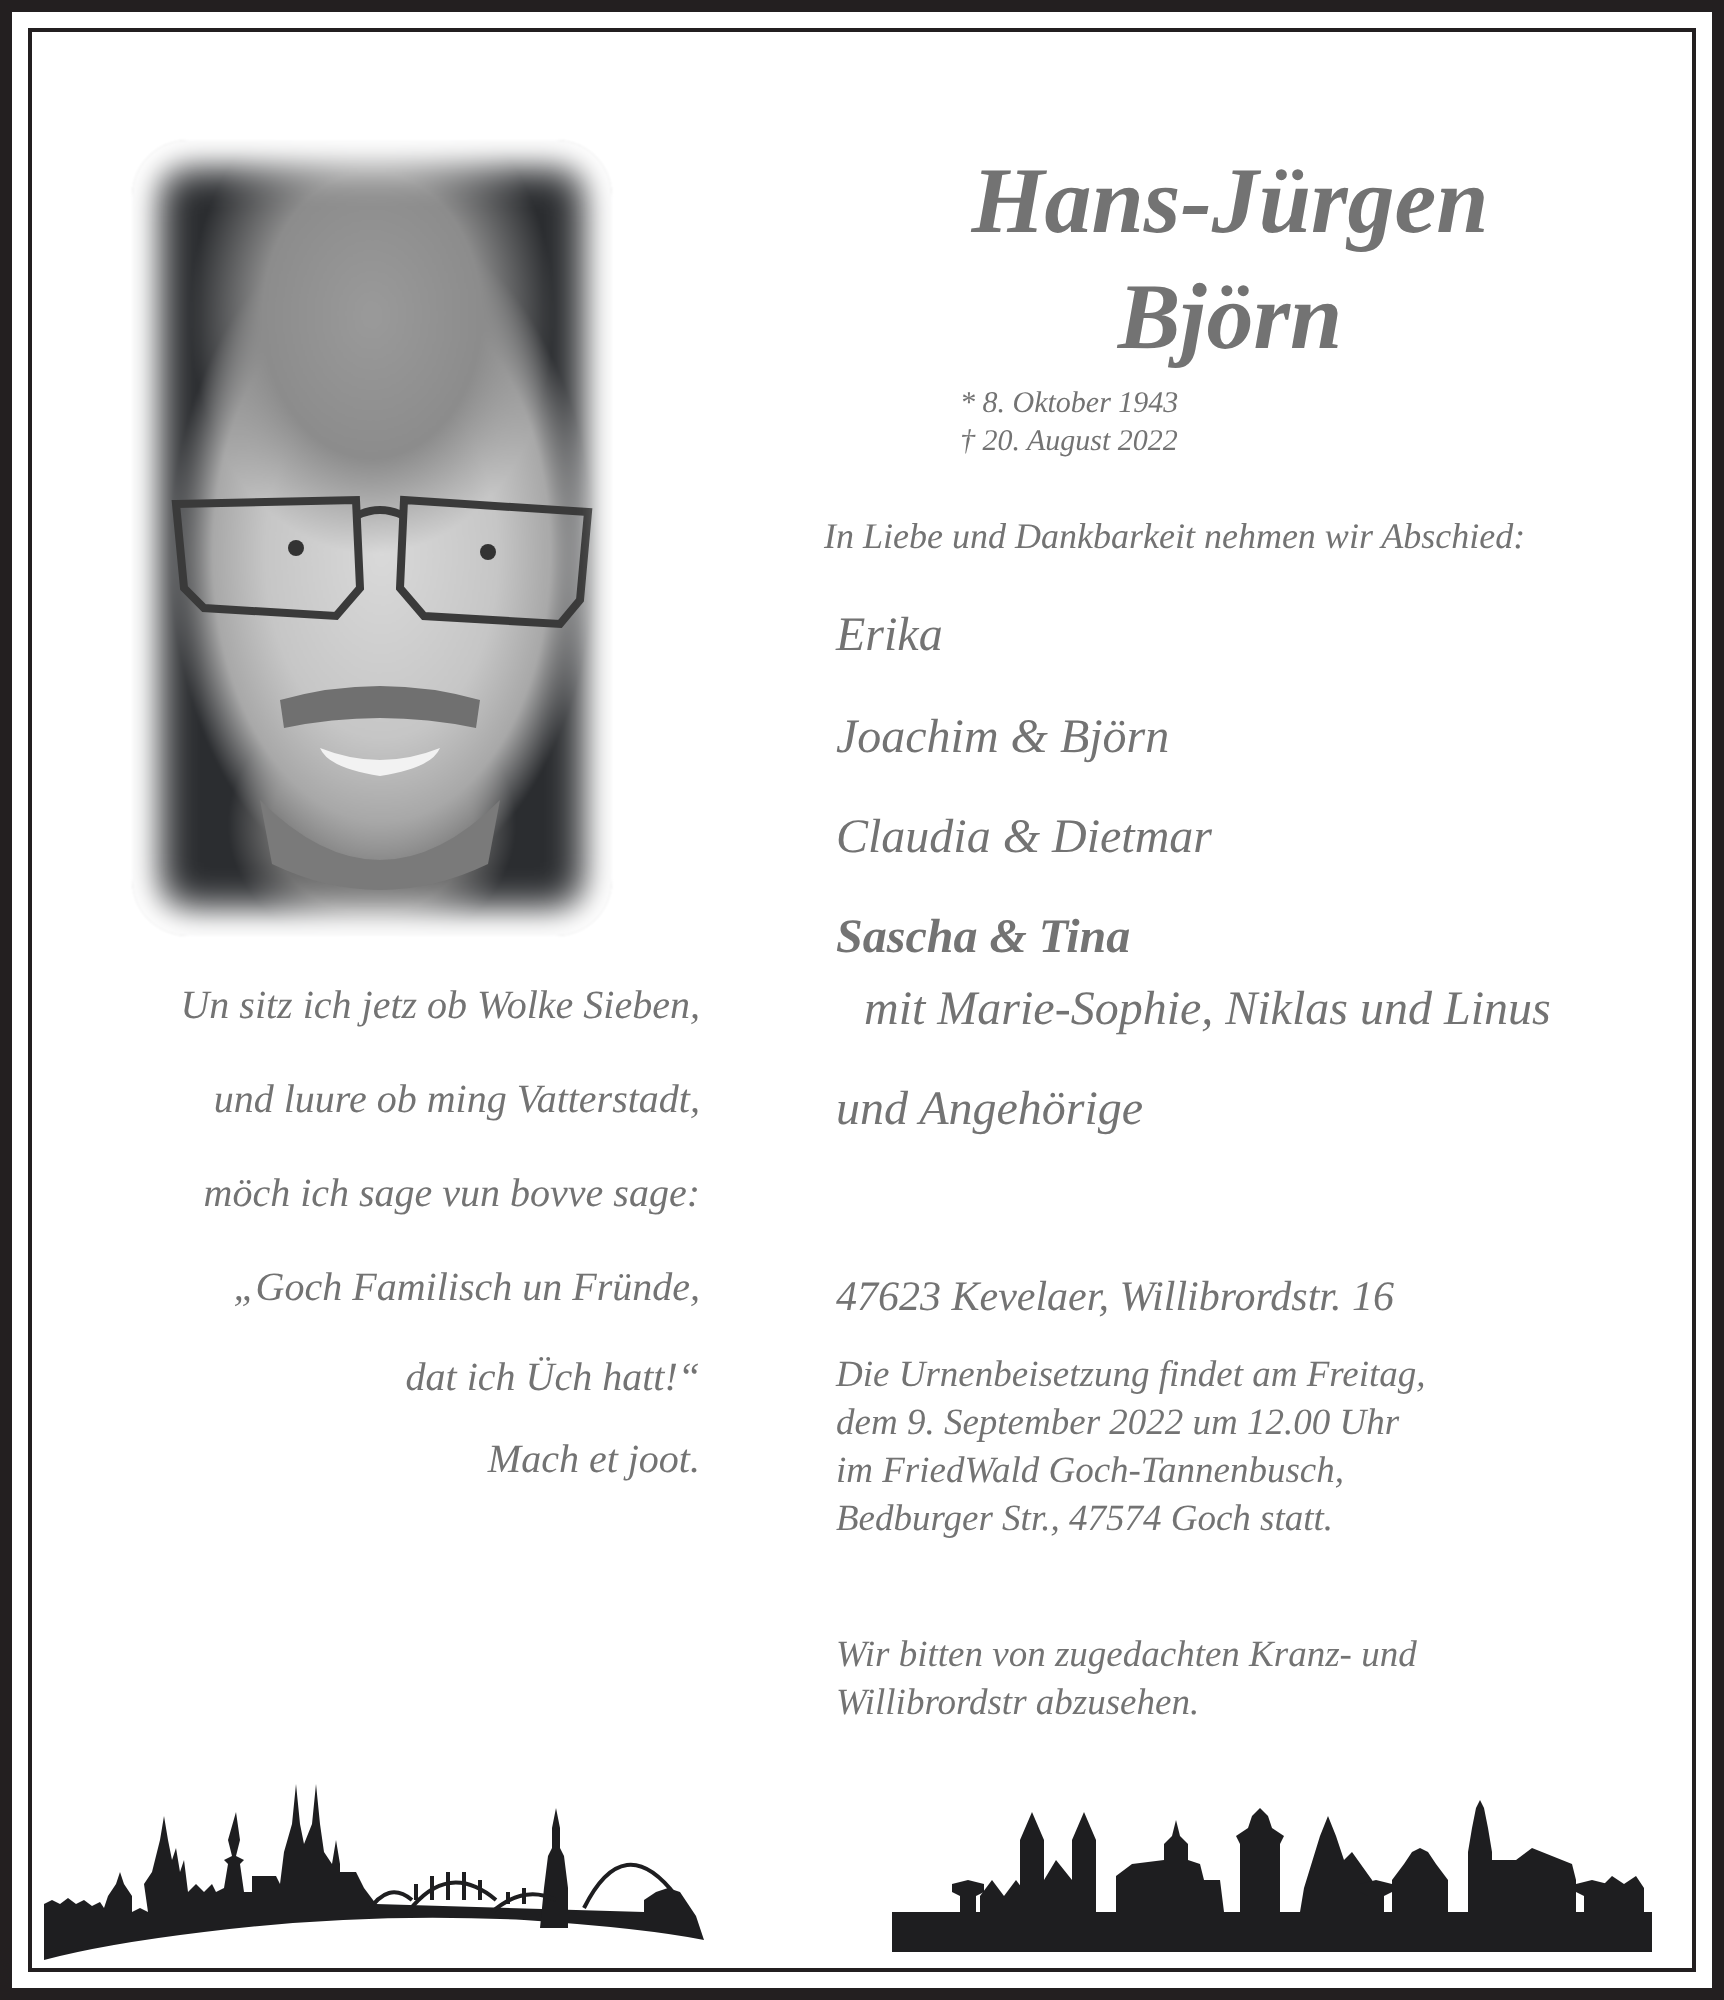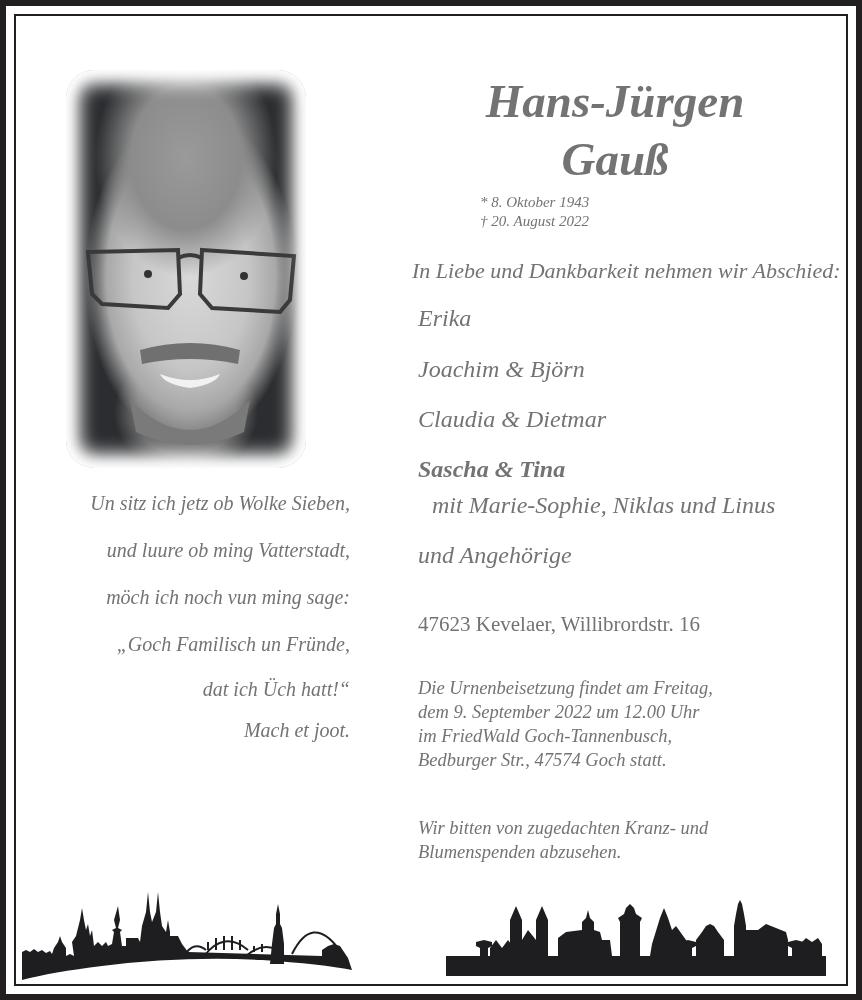--- a/index.html
+++ b/index.html
@@ -37,24 +37,24 @@
   
   .name {
     position: absolute; left: 400px; width: 430px; text-align: center;
     font-weight: bold; font-style: italic; font-size: 47px; line-height: 1;
   }
   .dates {
     position: absolute; left: 480px; width: 290px; 
     font-weight: normal; font-style: italic; font-size: 15px; line-height: 18px;
   }
 
-  .intro { position: absolute; left: 412px; top: 258px; font-style: italic; font-size: 22px; white-space: nowrap; }
+  .intro { position: absolute; left: 412px; top: 258px; font-style: italic; font-size: 18px; white-space: nowrap; }
   .fam { position: absolute; left: 418px; font-style: italic; font-size: 24px; white-space: nowrap; }
   .fam.sub { left: 432px; }
-  .addr { position: absolute; left: 418px; top: 612px; font-size: 21px; white-space: nowrap; }
+  .addr { position: absolute; left: 418px; top: 636px; font-style: italic; font-size: 21px; white-space: nowrap; }
   .para { position: absolute; left: 418px; font-style: italic; font-size: 18.5px; line-height: 24px; white-space: nowrap; }
 
   .poem { position: absolute; left: 20px; width: 330px; text-align: right; font-style: italic; font-size: 20px; white-space: nowrap; }
 
   .skyline { position: absolute; }
 </style>
 </head>
 <body>
 
 <div class="frame-outer">
@@ -70,46 +70,46 @@
   <circle cx="160" cy="32" r="4" fill="#333"></circle>
 </svg>
 <svg class="skyline" style="left:120px;top:340px;width:140px;height:110px;" viewBox="0 0 140 110">
   <path d="M20 10 Q70 -4 120 10 L118 24 Q70 14 22 24 Z" fill="#707070"></path>
   <path d="M40 34 Q70 46 100 34 Q96 44 70 48 Q44 44 40 34 Z" fill="#f2f2f2"></path>
   <path d="M10 60 Q70 120 130 60 L124 92 Q70 118 16 92 Z" fill="#7a7a7a"></path>
 </svg>
 <div class="photo-fade"></div>
 
 <div class="name serif" style="top:78px;">Hans-Jürgen</div>
-<div class="name serif" style="top:136px;">Gauß</div>
+<div class="name serif" style="top:136px;">Björn</div>
 <div class="dates serif" style="top:193px;">* 8. Oktober 1943</div>
 <div class="dates serif" style="top:212px;">†  20. August 2022</div>
 
 <div class="intro serif">In Liebe und Dankbarkeit nehmen wir Abschied:</div>
 
 <div class="fam serif" style="top:305px;">Erika</div>
 <div class="fam serif" style="top:356px;">Joachim &amp; Björn</div>
 <div class="fam serif" style="top:406px;">Claudia &amp; Dietmar</div>
 <div class="fam serif" style="top:456px;font-weight:bold;">Sascha &amp; Tina</div>
 <div class="fam sub serif" style="top:492px;">mit Marie-Sophie, Niklas und Linus</div>
 <div class="fam serif" style="top:542px;">und Angehörige</div>
 
 <div class="addr serif">47623 Kevelaer, Willibrordstr. 16</div>
 
 <div class="para serif" style="top:676px;">Die Urnenbeisetzung findet am Freitag,</div>
 <div class="para serif" style="top:700px;">dem 9. September 2022 um 12.00 Uhr</div>
 <div class="para serif" style="top:724px;">im FriedWald Goch-Tannenbusch,</div>
 <div class="para serif" style="top:748px;text-align:center;">Bedburger Str., 47574 Goch statt.</div>
 
 <div class="para serif" style="top:816px;">Wir bitten von zugedachten Kranz- und</div>
-<div class="para serif" style="top:840px;">Blumenspenden abzusehen.</div>
+<div class="para serif" style="top:840px;">Willibrordstr abzusehen.</div>
 
 <div class="poem serif" style="top:492px;">Un sitz ich jetz ob Wolke Sieben,</div>
 <div class="poem serif" style="top:539px;">und luure ob ming Vatterstadt,</div>
-<div class="poem serif" style="top:586px;">möch ich noch vun ming sage:</div>
+<div class="poem serif" style="top:586px;">möch ich sage vun bovve sage:</div>
 <div class="poem serif" style="top:633px;">„Goch Familisch un Fründe,</div>
 <div class="poem serif" style="top:678px;">dat ich Üch hatt!“</div>
 <div class="poem serif" style="top:719px;">Mach et joot.</div>
 
 <svg class="skyline" style="left:22px;top:884px;width:330px;height:100px;" viewBox="0 0 330 100">
   <g fill="#1e1e20">
     <path d="M0 76 L0 68 L4 66 L8 68 L12 65 L16 68 L20 66 L24 69 L28 67 L30 70 L32 64 L36 58 L38 52 L40 58 L44 64 L44 72 L48 70 L52 72 L50 58 L54 52 L58 36 L60 24 L62 36 L64 46 L66 40 L68 52 L70 46 L72 62 L76 58 L80 62 L84 58 L86 62 L90 60 L92 48 L90 46 L94 44 L92 36 L96 22 L98 36 L96 44 L100 46 L98 48 L100 62 L104 62 L104 54 L116 54 L118 58 L120 42 L124 28 L126 8 L128 28 L130 38 L134 28 L136 8 L138 28 L140 42 L144 48 L146 36 L148 48 L148 52 L156 52 L160 60 L166 68 L300 72 L300 66 L306 62 L312 60 L318 62 L322 68 L326 74 L330 86 Q300 80 240 76 Q160 72 80 82 Q30 88 0 96 Z"></path>
     <path d="M248 80 L250 60 L252 44 L254 40 L254 30 L256 20 L258 30 L258 40 L260 44 L262 60 L262 80 Z"></path>
   </g>
   <g fill="none" stroke="#1e1e20" stroke-width="2">

